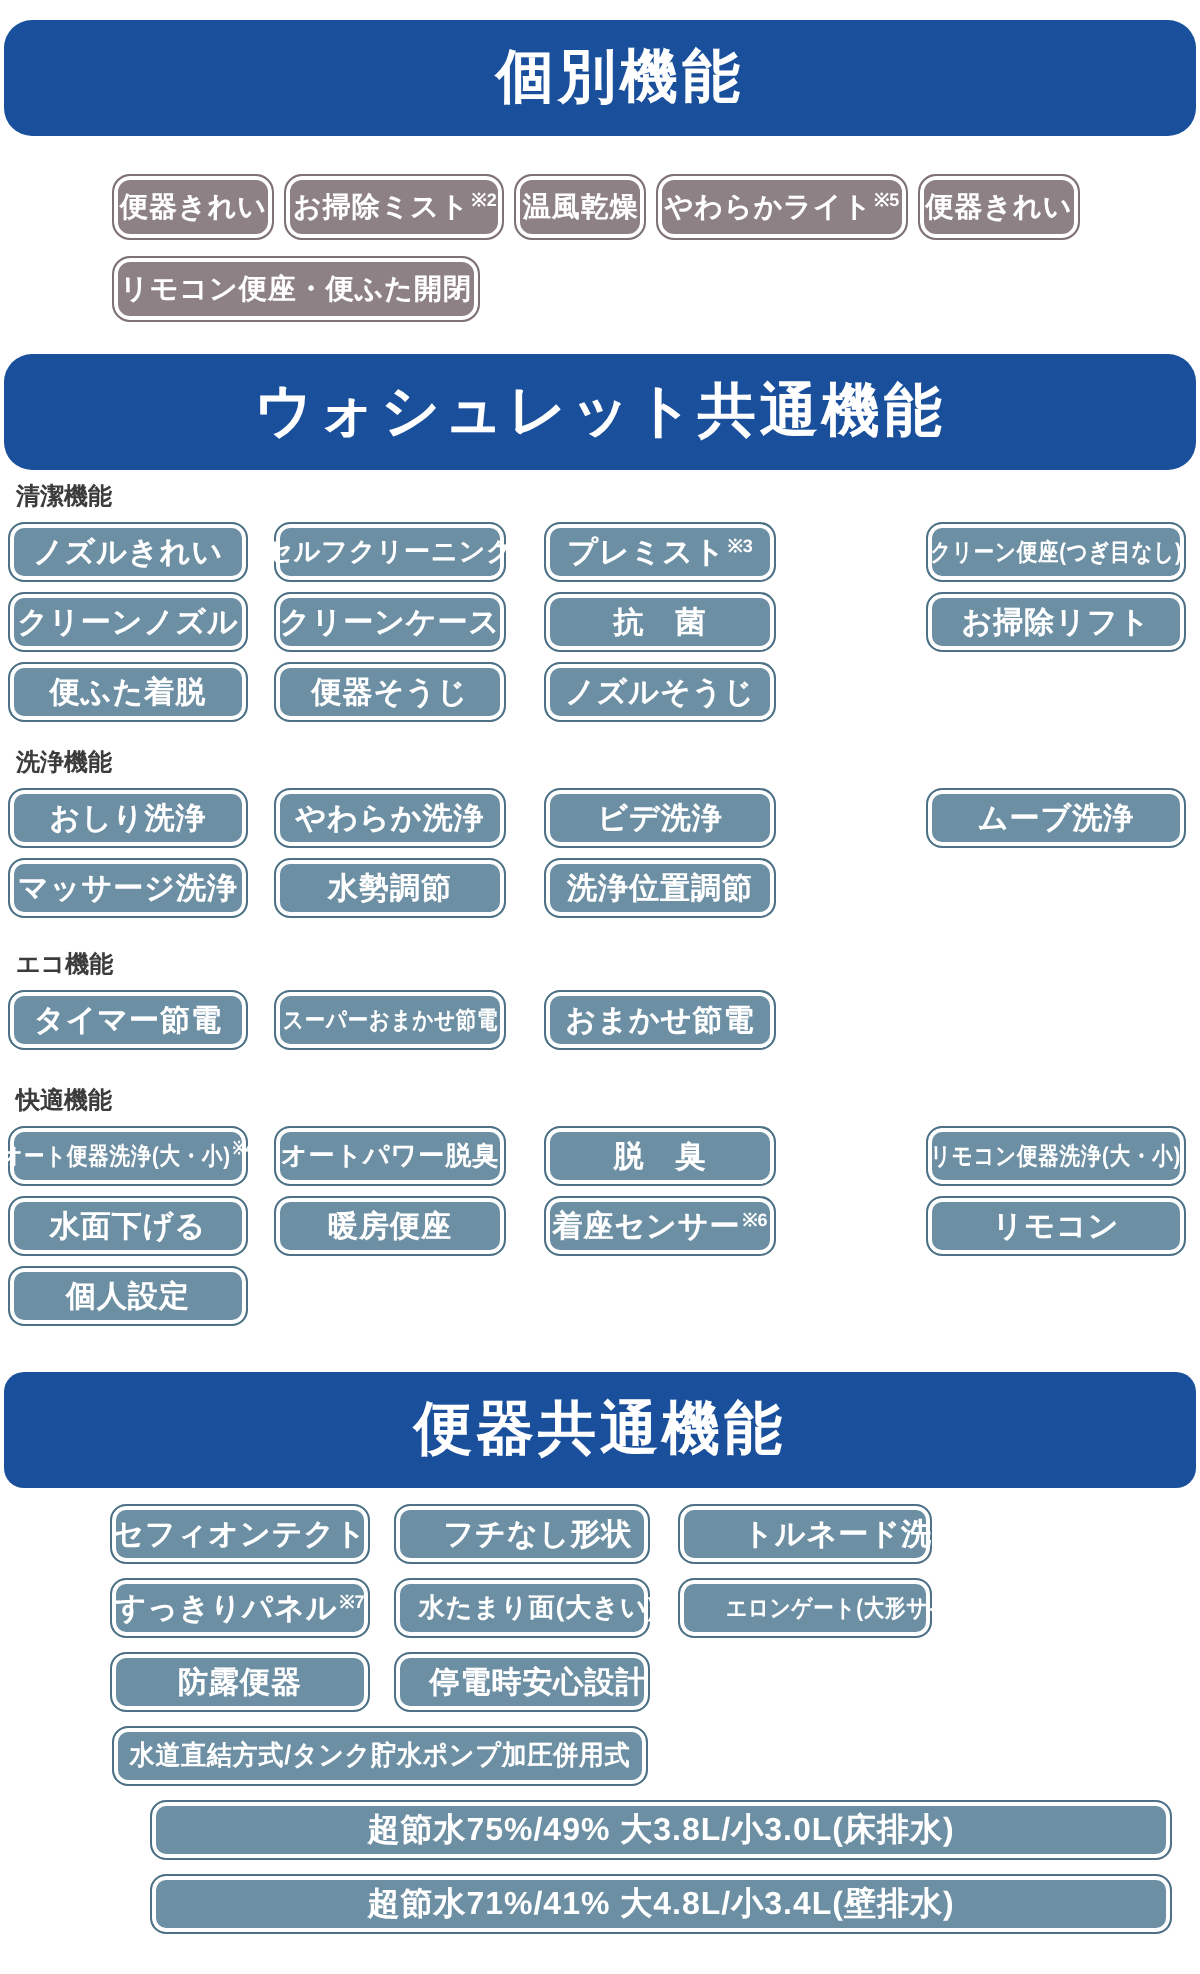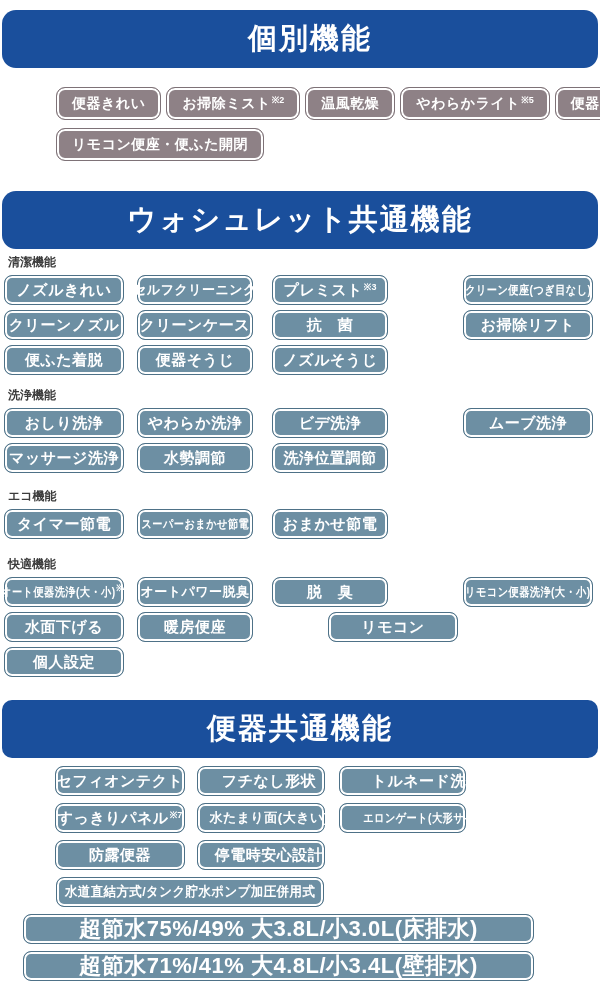--- a/index.html
+++ b/index.html
@@ -12,21 +12,21 @@
 
   
   .sec-header{
     height:58px;margin:0 2px;border-radius:14px;
     background:var(--header_bg,#1a4f9c);
     color:var(--header_text,#ffffff);
     display:flex;align-items:center;justify-content:center;
     font-size:29px;font-weight:bold;letter-spacing:2px;
   }
   #sec-0 .sec-header{margin-top:10px;margin-bottom:19px;padding-left:20px;}
-  #sec-1 .sec-header{margin-top:30px;margin-bottom:0;}
+  #sec-1 .sec-header{margin-top:16px;margin-bottom:0;}
   #sec-2 .sec-header{margin-top:23px;margin-bottom:8px;border-radius:10px;}
 
   
   .group-label{
     font-size:12px;line-height:15px;font-weight:bold;
     color:var(--group_label_text,#3c3c3c);
     margin:14px 0 5px 8px;
   }
   #sec-1 .group:nth-child(2) .group-label{margin-top:6px;}
   #sec-1 .group:nth-child(3) .group-label{margin-top:13px;}
@@ -42,21 +42,21 @@
   }
   .b-common{
     background:var(--common_badge_bg,#6d8fa3);
     border:1px solid var(--common_badge_edge,#4e7187);
     box-shadow:inset 0 0 0 2px var(--badge_inner_border,#ffffff);
   }
   .b-ind{
     background:var(--individual_badge_bg,#8e8186);
     border:1px solid var(--individual_badge_edge,#7e7277);
     box-shadow:inset 0 0 0 2px var(--badge_inner_border,#ffffff);
-    height:33px;border-radius:9px;padding:0 15px;font-size:14px;
+    height:33px;border-radius:9px;padding:0 3px;font-size:14px;
   }
   .txt{display:inline-block;}
   .lab{letter-spacing:0.5px;}
   .sup{font-size:9px;position:relative;top:-5px;margin-left:1px;}
 
   
   .sm{font-size:13px;}
   .xs{font-size:12px;}
   .xs .txt{transform:scaleX(0.85);transform-origin:center;}
 
@@ -70,21 +70,21 @@
   .common4 .c1{width:116px;margin-left:13px;}
   .common4 .c2{width:116px;margin-left:19px;}
   .common4 .c3{width:130px;margin-left:75px;}
 
   
   .common3 .c0{width:130px;margin-left:55px;}
   .common3 .c1{width:128px;margin-left:12px;padding-left:16px;}
   .common3 .c2{width:127px;margin-left:14px;padding-left:48px;}
   .common3 .w1{width:268px;margin-left:56px;font-size:13.5px;}
   .common3 .w1 .txt{transform:scaleX(0.92);transform-origin:center;}
-  .common3 .w2{width:511px;margin-left:23px;font-size:22px;}
+  .common3 .w2{width:511px;margin-left:75px;font-size:16px;}
 </style>
 </head>
 <body>
 
 <main id="spec-root">
     <section class="section individual" id="sec-0">
       <div class="sec-header">個別機能</div>
       <div class="group">
         <div class="row">
           <div class="badge b-ind">
@@ -212,20 +212,23 @@
             <span class="txt"><span class="lab">リモコン便器洗浄(大・小)</span></span>
           </div>
         </div>
         <div class="row">
           <div class="badge b-common c0">
             <span class="txt"><span class="lab">水面下げる</span></span>
           </div>
           <div class="badge b-common c1">
             <span class="txt"><span class="lab">暖房便座</span></span>
           </div>
+          <div class="badge b-common c2">
+            <span class="txt"><span class="lab">着座センサー</span><span class="sup">※6</span></span>
+          </div>
           <div class="badge b-common c3">
             <span class="txt"><span class="lab">リモコン</span></span>
           </div>
         </div>
         <div class="row">
           <div class="badge b-common c0">
             <span class="txt"><span class="lab">個人設定</span></span>
           </div>
         </div>
       </div>

